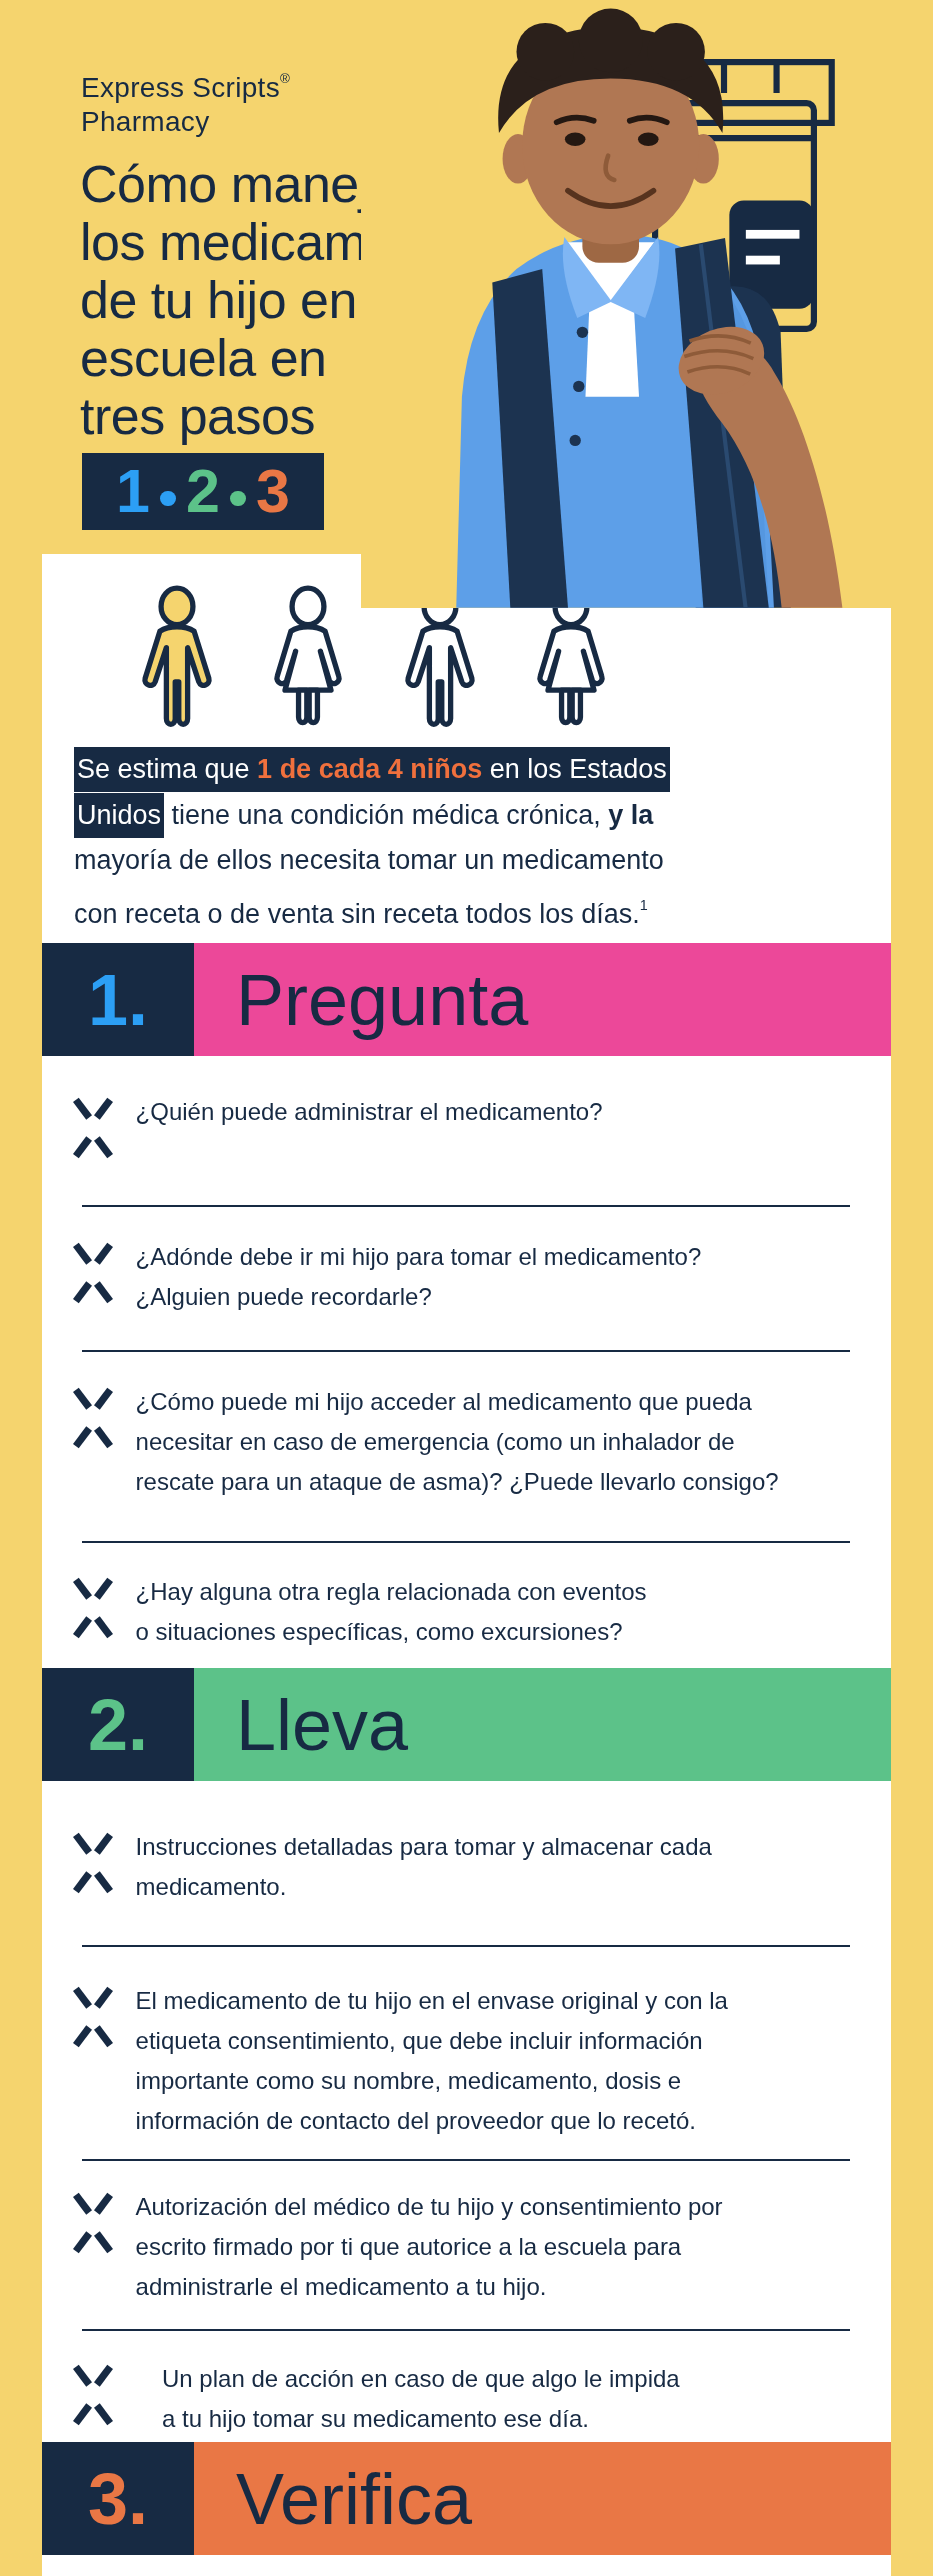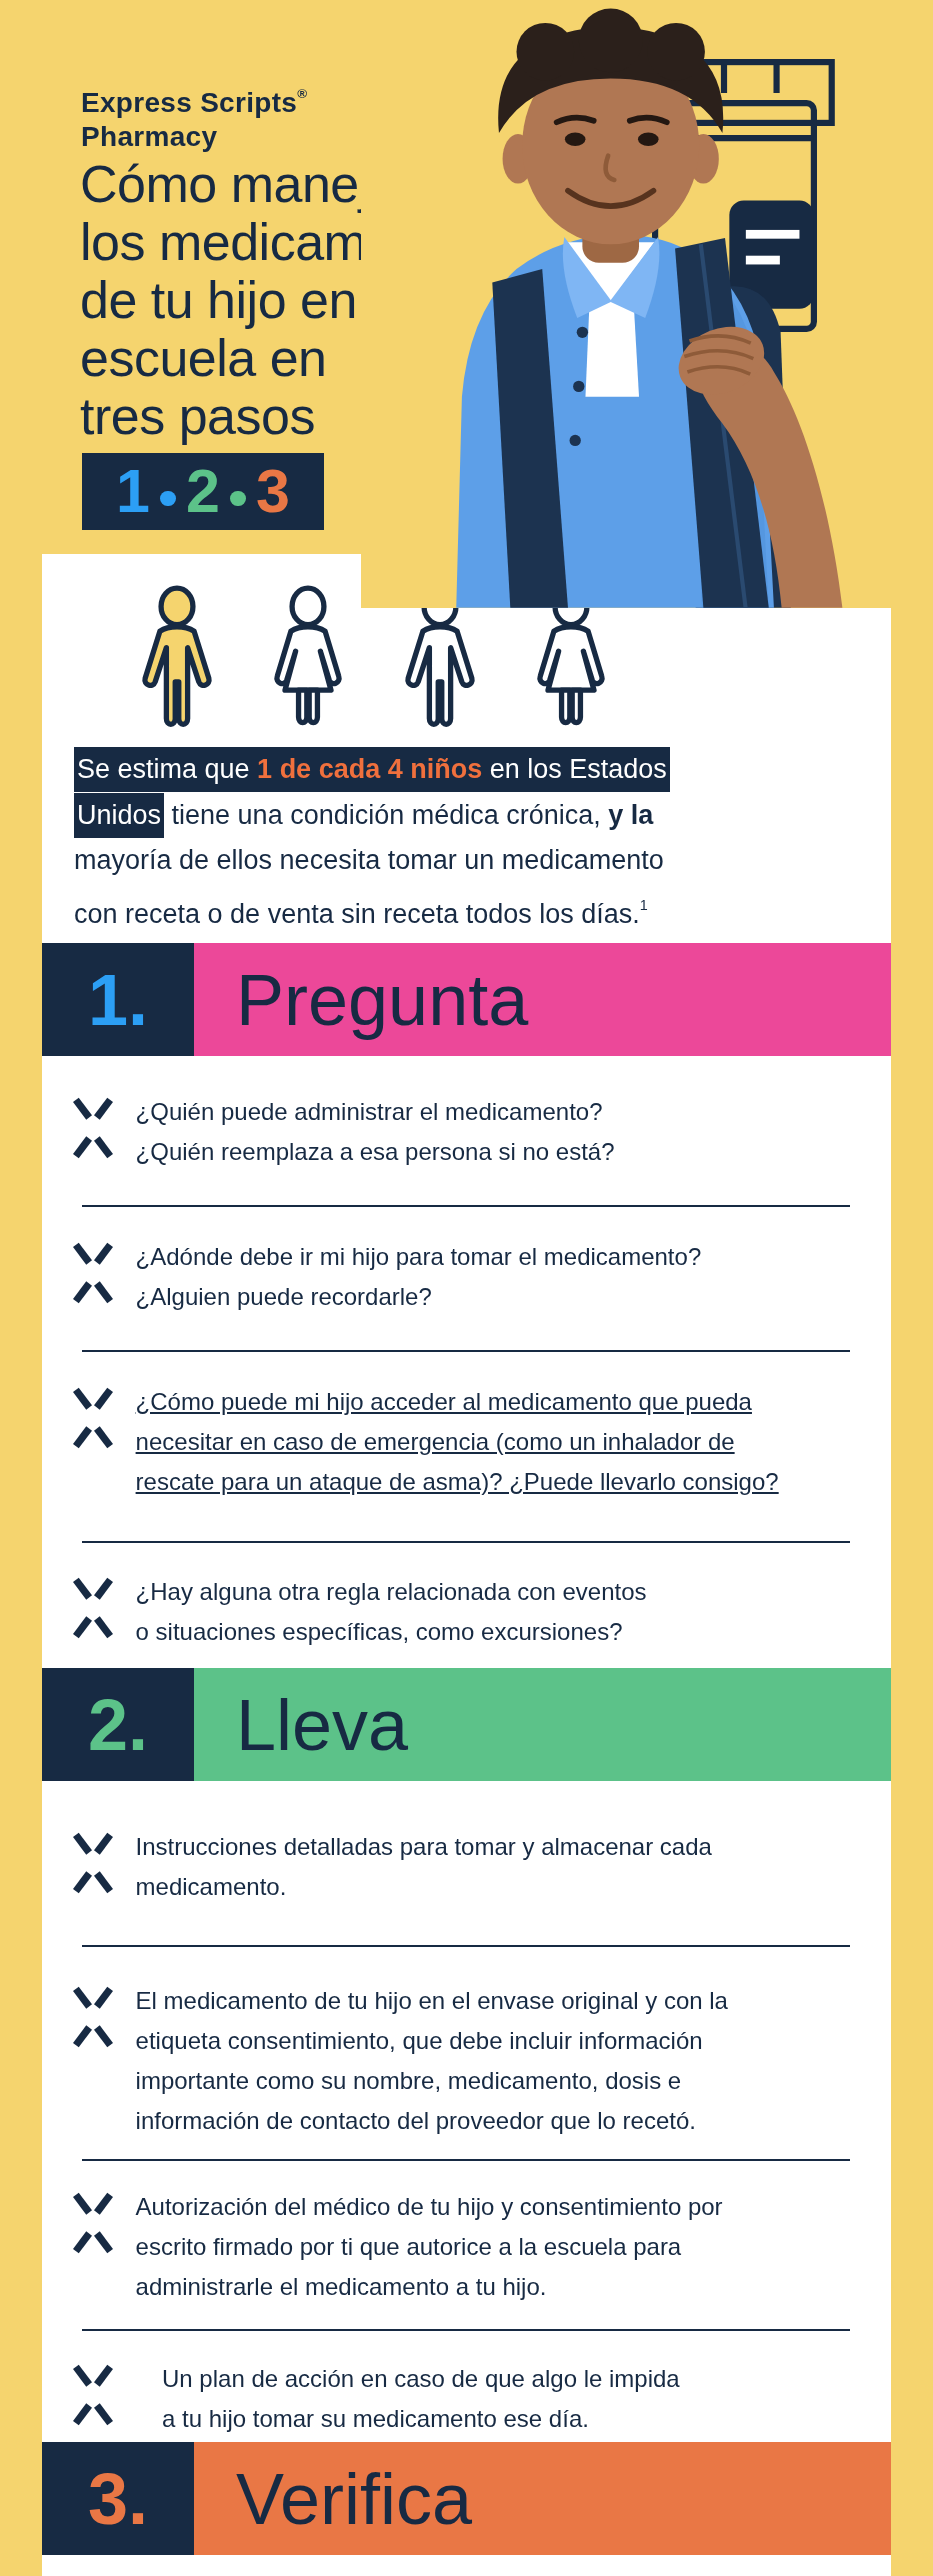--- a/index.html
+++ b/index.html
@@ -1,21 +1,21 @@
 <!DOCTYPE html>
 <html style="font-size:8.2px"><head>
 <meta charset="utf-8">
 <style>
   html,body{margin:0;padding:0;}
   body{font-family:"Liberation Sans","DejaVu Sans",sans-serif;}
   .page{position:relative;width:933px;height:3352px;background:#F5D46E;overflow:hidden;color:#172A43;}
   .abs{position:absolute;}
 
   
-  .logo{left:81px;top:77px;font-size:28px;line-height:34px;font-weight:700;letter-spacing:0.3px;}
+  .logo{left:81px;top:62px;font-size:28px;line-height:34px;font-weight:400;letter-spacing:0.3px;}
   .logo sup{font-size:13.4px;vertical-align:14.4px;}
   .title{left:80px;top:155px;font-size:52px;line-height:58px;font-weight:500;letter-spacing:-0.5px;}
   .badge123{left:82px;top:453px;width:242px;height:77px;background:#172A43;display:flex;align-items:center;justify-content:center;gap:10.3px;}
   .badge123 .n{font-size:61px;font-weight:700;line-height:1;}
   .badge123 .dot{width:15.5px;height:15.5px;border-radius:50%;margin-top:14.4px;}
 
   
   .photo{left:361px;top:0;width:572px;height:608px;background:#F5D46E;overflow:hidden;z-index:3;}
   .photo svg{position:absolute;}
 
@@ -173,42 +173,41 @@
       <svg class="bullet" width="42" height="62" viewBox="0 0 76 110">
           <g stroke="#172A43" stroke-width="13">
             <path d="M7 4 L31 36"></path>
             <path d="M69 4 L45 36"></path>
             <path d="M7 106 L31 74"></path>
             <path d="M69 106 L45 74"></path>
           </g>
         </svg>
       <div class="lines">
           <div>¿Quién puede administrar el medicamento?</div>
-          <div>¿Quién reemplaza a esa persona si no está?</div>
         </div>
     </div>
     <div class="abs divider" style="top:651px;"></div>
 
     <div class="abs item" style="top:683px;">
       <svg class="bullet" width="42" height="62" viewBox="0 0 76 110">
           <g stroke="#172A43" stroke-width="13">
             <path d="M7 4 L31 36"></path>
             <path d="M69 4 L45 36"></path>
             <path d="M7 106 L31 74"></path>
             <path d="M69 106 L45 74"></path>
           </g>
         </svg>
       <div class="lines">
           <div>¿Adónde debe ir mi hijo para tomar el medicamento?</div>
           <div>¿Alguien puede recordarle?</div>
         </div>
     </div>
     <div class="abs divider" style="top:796px;"></div>
 
-    <div class="abs item" style="top:828px;text-decoration:underline;">
+    <div class="abs item" style="top:828px;">
       <svg class="bullet" width="42" height="62" viewBox="0 0 76 110">
           <g stroke="#172A43" stroke-width="13">
             <path d="M7 4 L31 36"></path>
             <path d="M69 4 L45 36"></path>
             <path d="M7 106 L31 74"></path>
             <path d="M69 106 L45 74"></path>
           </g>
         </svg>
       <div class="lines">
           <div>¿Cómo puede mi hijo acceder al medicamento que pueda</div>

